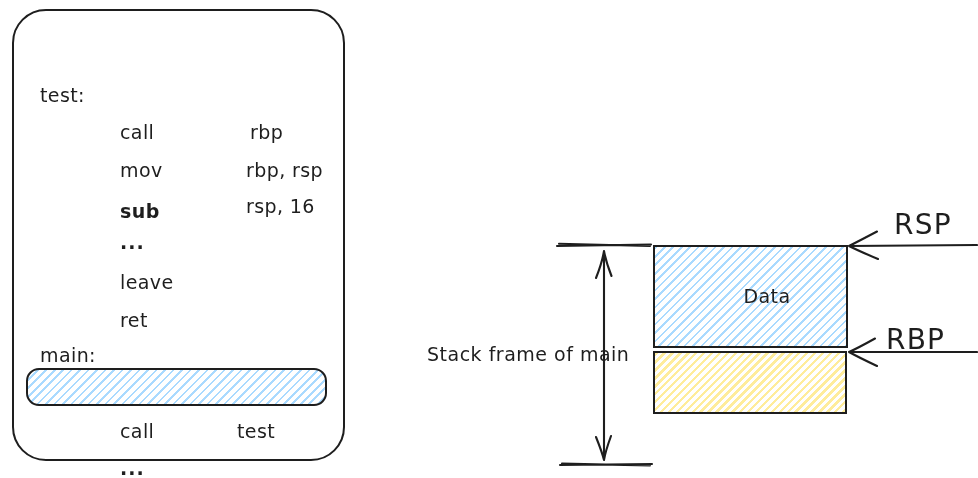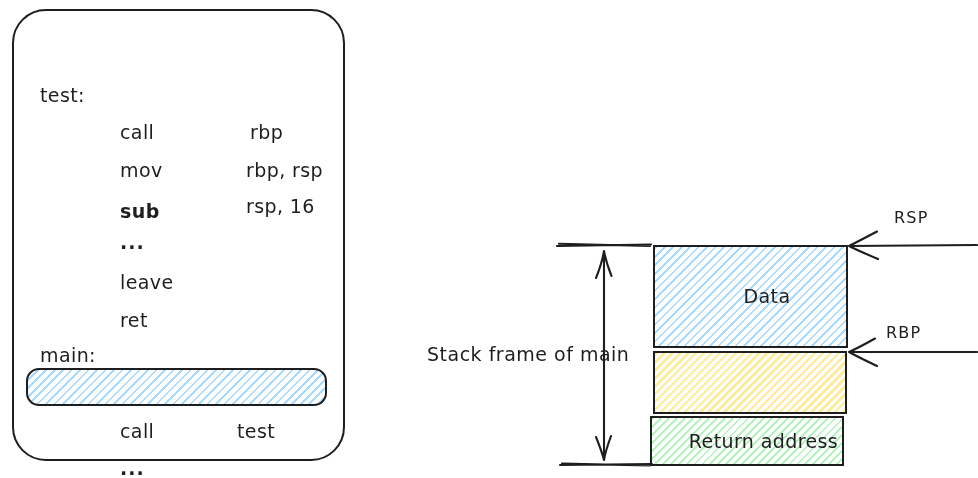--- a/index.html
+++ b/index.html
@@ -67,21 +67,21 @@
     font-size: 19px;
     line-height: 23px;
     letter-spacing: 0.4px;
     padding-left: 33px;
   }
   .box-data   { left: 653px; top: 245px; width: 195px; height: 103px; }
   .box-rbp    { left: 653px; top: 351px; width: 194px; height: 63px;  }
   .box-ret    { left: 650px; top: 416px; width: 194px; height: 50px;  }
   .pointer-label {
     position: absolute;
-    font-size: 16px;
+    font-size: 28px;
     letter-spacing: 1.2px;
     white-space: nowrap;
   }
   .rsp-label { left: 894px; top: 208px; }
   .rbp-label { left: 886px; top: 323px; }
   .frame-label {
     position: absolute;
     left: 427px; top: 343px;
     font-size: 19px;
     letter-spacing: 0.5px;
@@ -130,23 +130,20 @@
 
   <div class="stack-box box-data hatch-blue">
     <span>Data</span>
   </div>
 
   <div class="stack-box box-rbp hatch-yellow">
     <span>
     </span>
   </div>
 
-  <div class="stack-box box-ret hatch-green">
-    <span>Return address</span>
-  </div>
 
   <div class="frame-label">Stack frame of main</div>
 
   <div class="pointer-label rsp-label">RSP</div>
 
   <div class="pointer-label rbp-label">RBP</div>
 
   <svg class="arrow-layer" viewBox="0 0 978 478" fill="none" stroke="#1e1e1e" stroke-width="2.1" stroke-linecap="round">
 
     <path d="M557 246 L651 244.5 M559 243.8 L650 246"></path>

